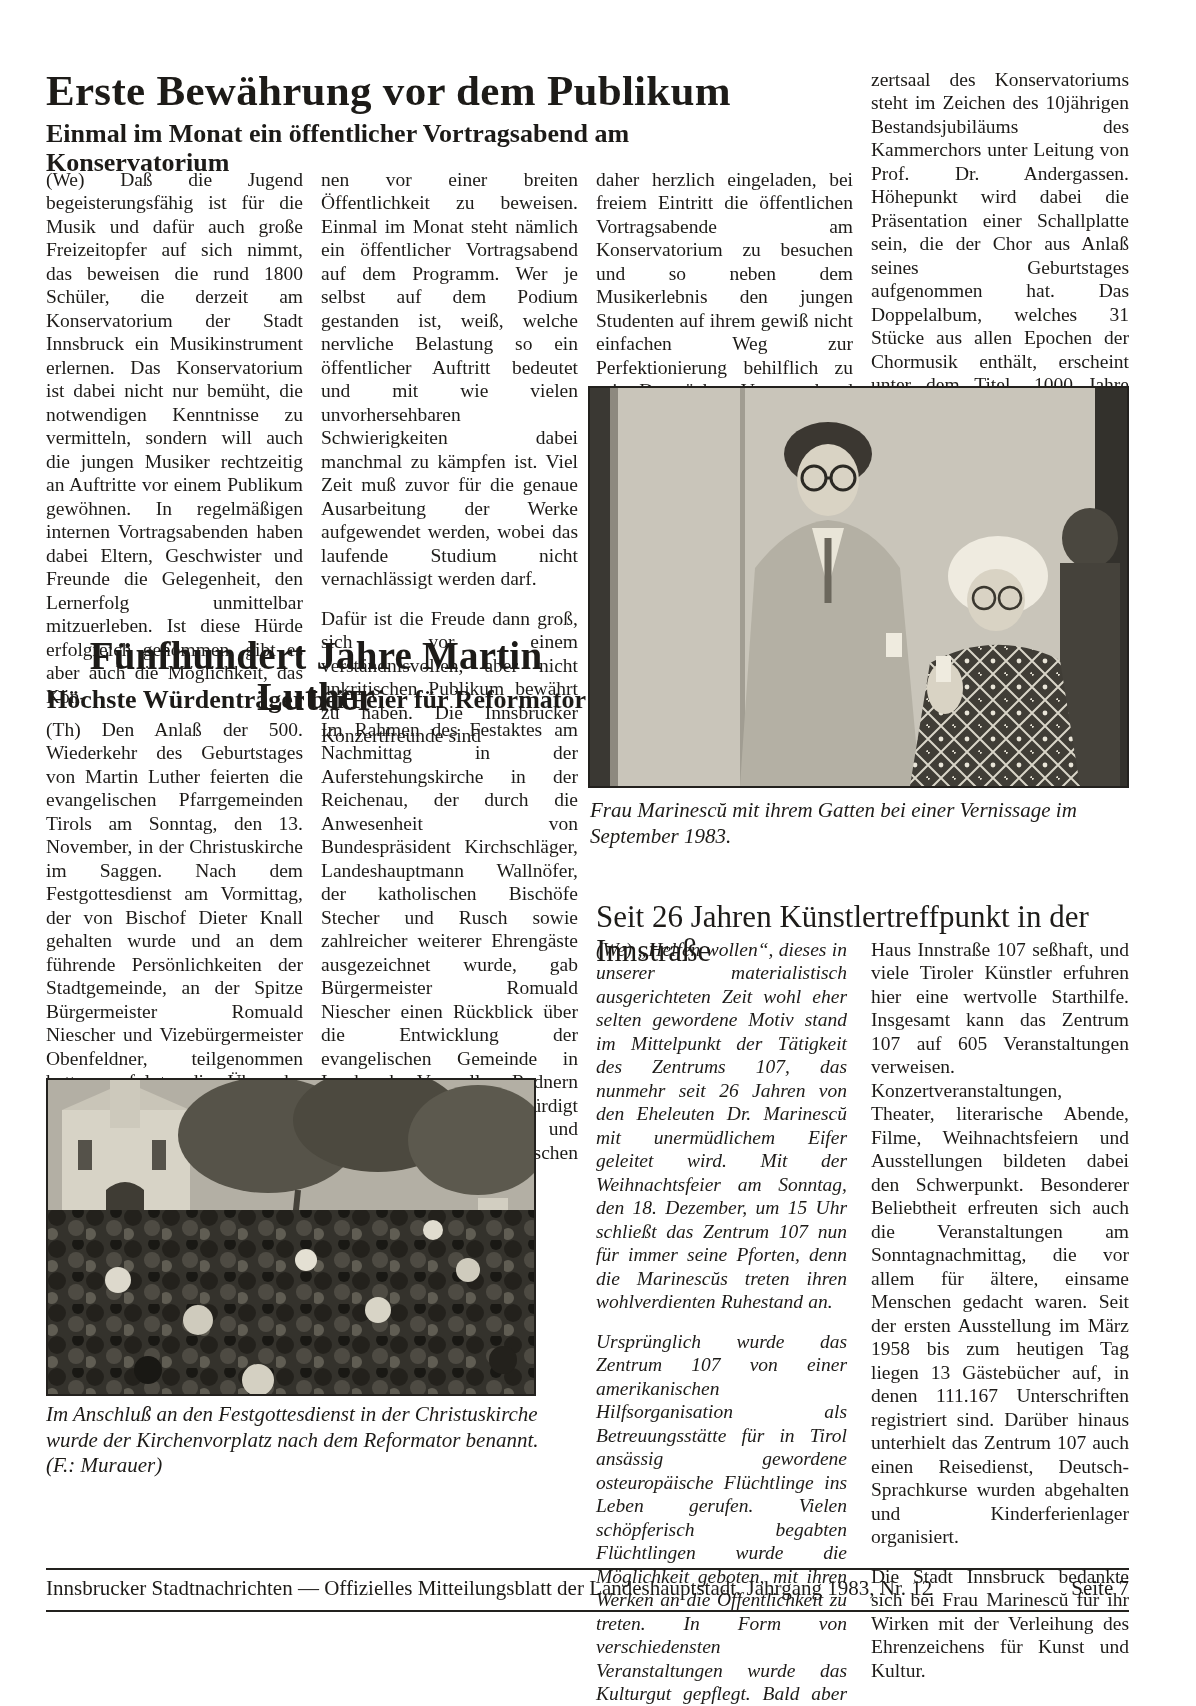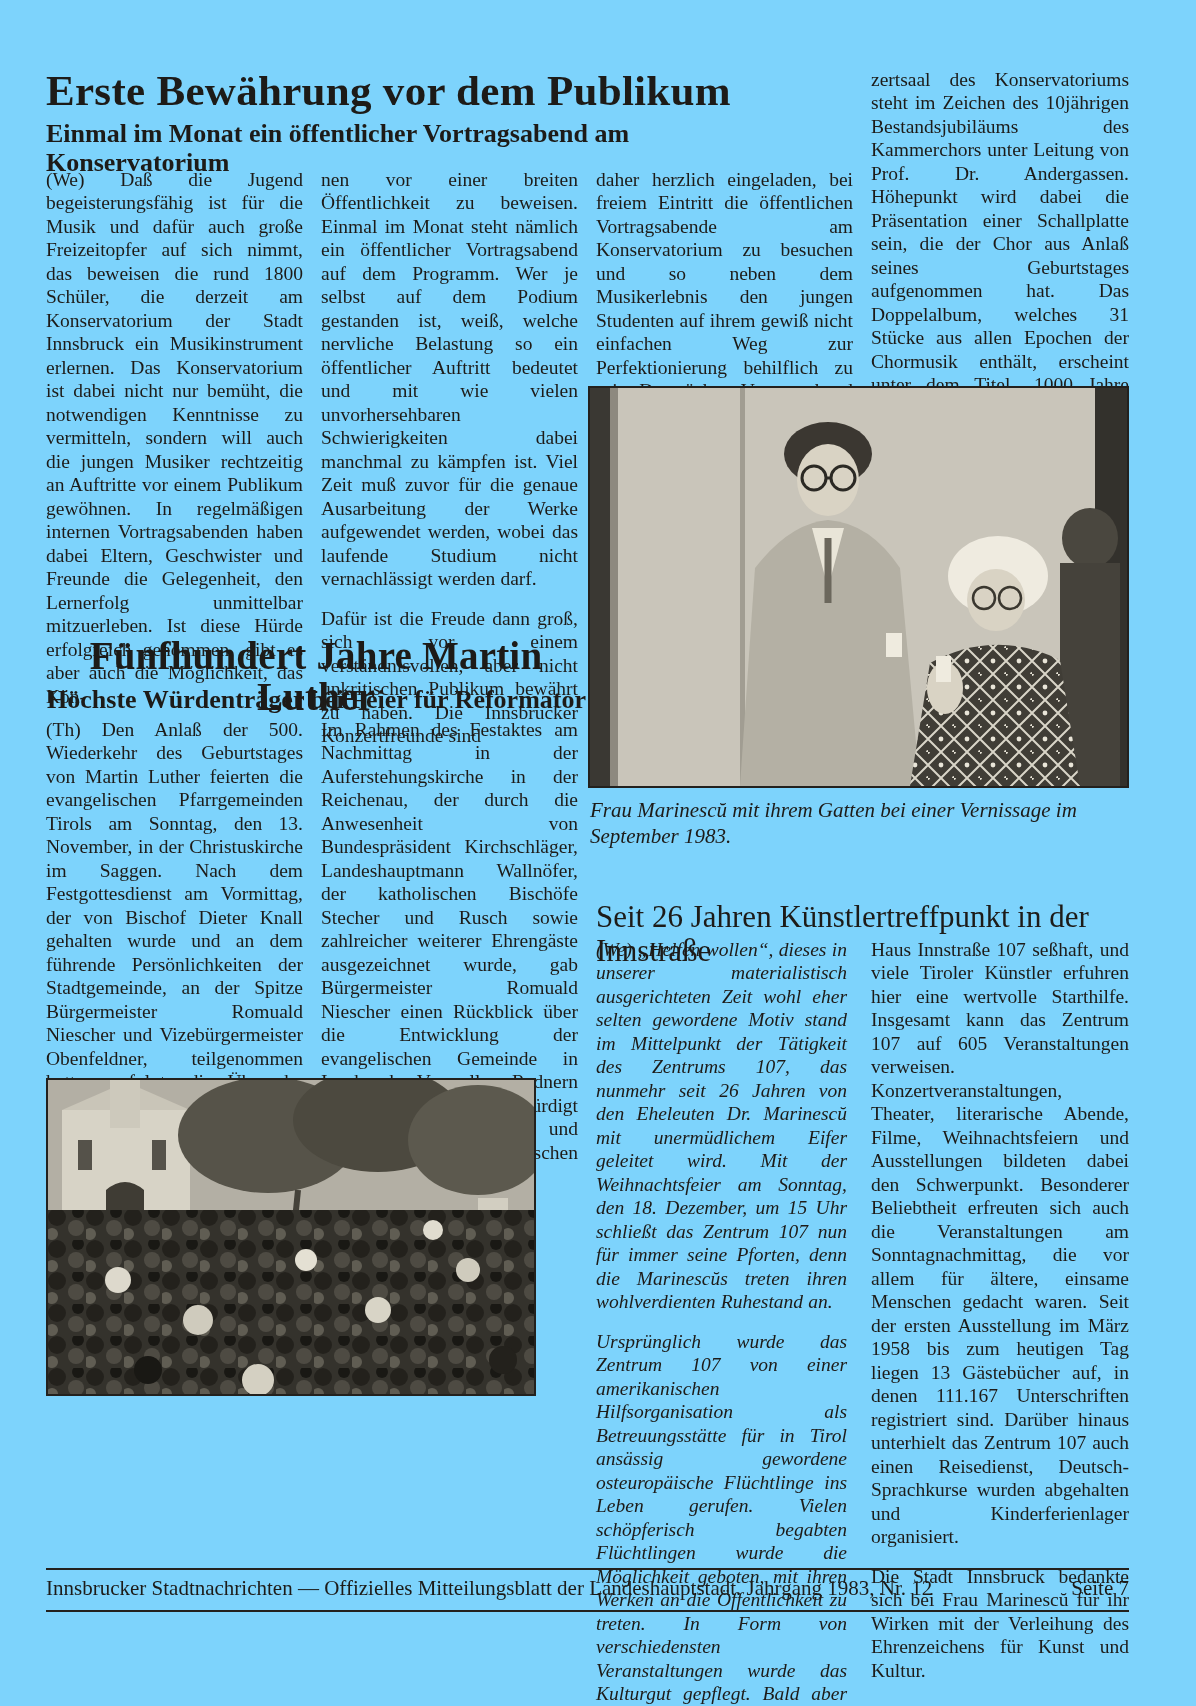--- a/index.html
+++ b/index.html
@@ -2,21 +2,21 @@
 <html lang="de"><head>
 <meta charset="utf-8">
 <style>
   * { margin: 0; padding: 0; box-sizing: border-box; }
   html, body { background: #d8d4c8; }
   .page {
     position: relative;
     width: 1196px;
     height: 1706px;
     margin: 0 auto;
-    background: #7dd3fc;
+    background: #ffffff;
     color: #1d1b18;
     font-family: "Liberation Serif", "DejaVu Serif", serif;
     overflow: hidden;
   }
   .abs { position: absolute; }
 
   .headline-xl { font-size: 43px; font-weight: bold; letter-spacing: 0.3px; line-height: 1.05; }
   .headline-lg { font-size: 39px; font-weight: bold; letter-spacing: 0.2px; line-height: 1.05; }
   .headline-md { font-size: 36px; font-weight: bold; letter-spacing: 0.2px; line-height: 1.05; }
   .subhead    { font-size: 26px; font-weight: bold; line-height: 1.1; }
@@ -172,20 +172,21 @@
       <circle cx="330" cy="230" r="13" fill="#d8d4c6"></circle>
       <circle cx="420" cy="190" r="12" fill="#cfcbbd"></circle>
       <circle cx="385" cy="150" r="10" fill="#e0dccf"></circle>
       <circle cx="210' " r="0" fill="none"></circle>
       <circle cx="210" cy="300" r="16" fill="#d4d0c2"></circle>
       <circle cx="455" cy="280" r="14" fill="#23211c"></circle>
       <circle cx="100" cy="290" r="14" fill="#191814"></circle>
     </svg>
   </div>
 
+  <p class="abs caption" style="left:46px; top:1402px; width:500px;">Im Anschluß an den Festgottesdienst in der Christuskirche wurde der Kirchenvorplatz nach dem Reformator benannt. (F.: Murauer)</p>
 
 
   <h2 class="abs subhead-sm" style="left:596px; top:900px; width:540px;">Seit 26 Jahren Künstlertreffpunkt in der Innstraße</h2>
 
   <div class="abs bodycol" style="left:596px; top:938px; width:251px; height:625px;font-style:italic;">
       <p>(We) „Helfen wollen“, dieses in unserer materialistisch ausgerichteten Zeit wohl eher selten gewordene Motiv stand im Mittelpunkt der Tätigkeit des Zentrums 107, das nunmehr seit 26 Jahren von den Eheleuten Dr. Marinescŭ mit unermüdlichem Eifer geleitet wird. Mit der Weihnachtsfeier am Sonntag, den 18. Dezember, um 15 Uhr schließt das Zentrum 107 nun für immer seine Pforten, denn die Marinescŭs treten ihren wohlverdienten Ruhestand an.</p>
       <p>Ursprünglich wurde das Zentrum 107 von einer amerikanischen Hilfsorganisation als Betreuungsstätte für in Tirol ansässig gewordene osteuropäische Flüchtlinge ins Leben gerufen. Vielen schöpferisch begabten Flüchtlingen wurde die Möglichkeit geboten, mit ihren Werken an die Öffentlichkeit zu treten. In Form von verschiedensten Veranstaltungen wurde das Kulturgut gepflegt. Bald aber wurde auch die heimische Kultur im</p>
     </div>
 
   <div class="abs bodycol" style="left:871px; top:938px; width:258px; height:625px;">

